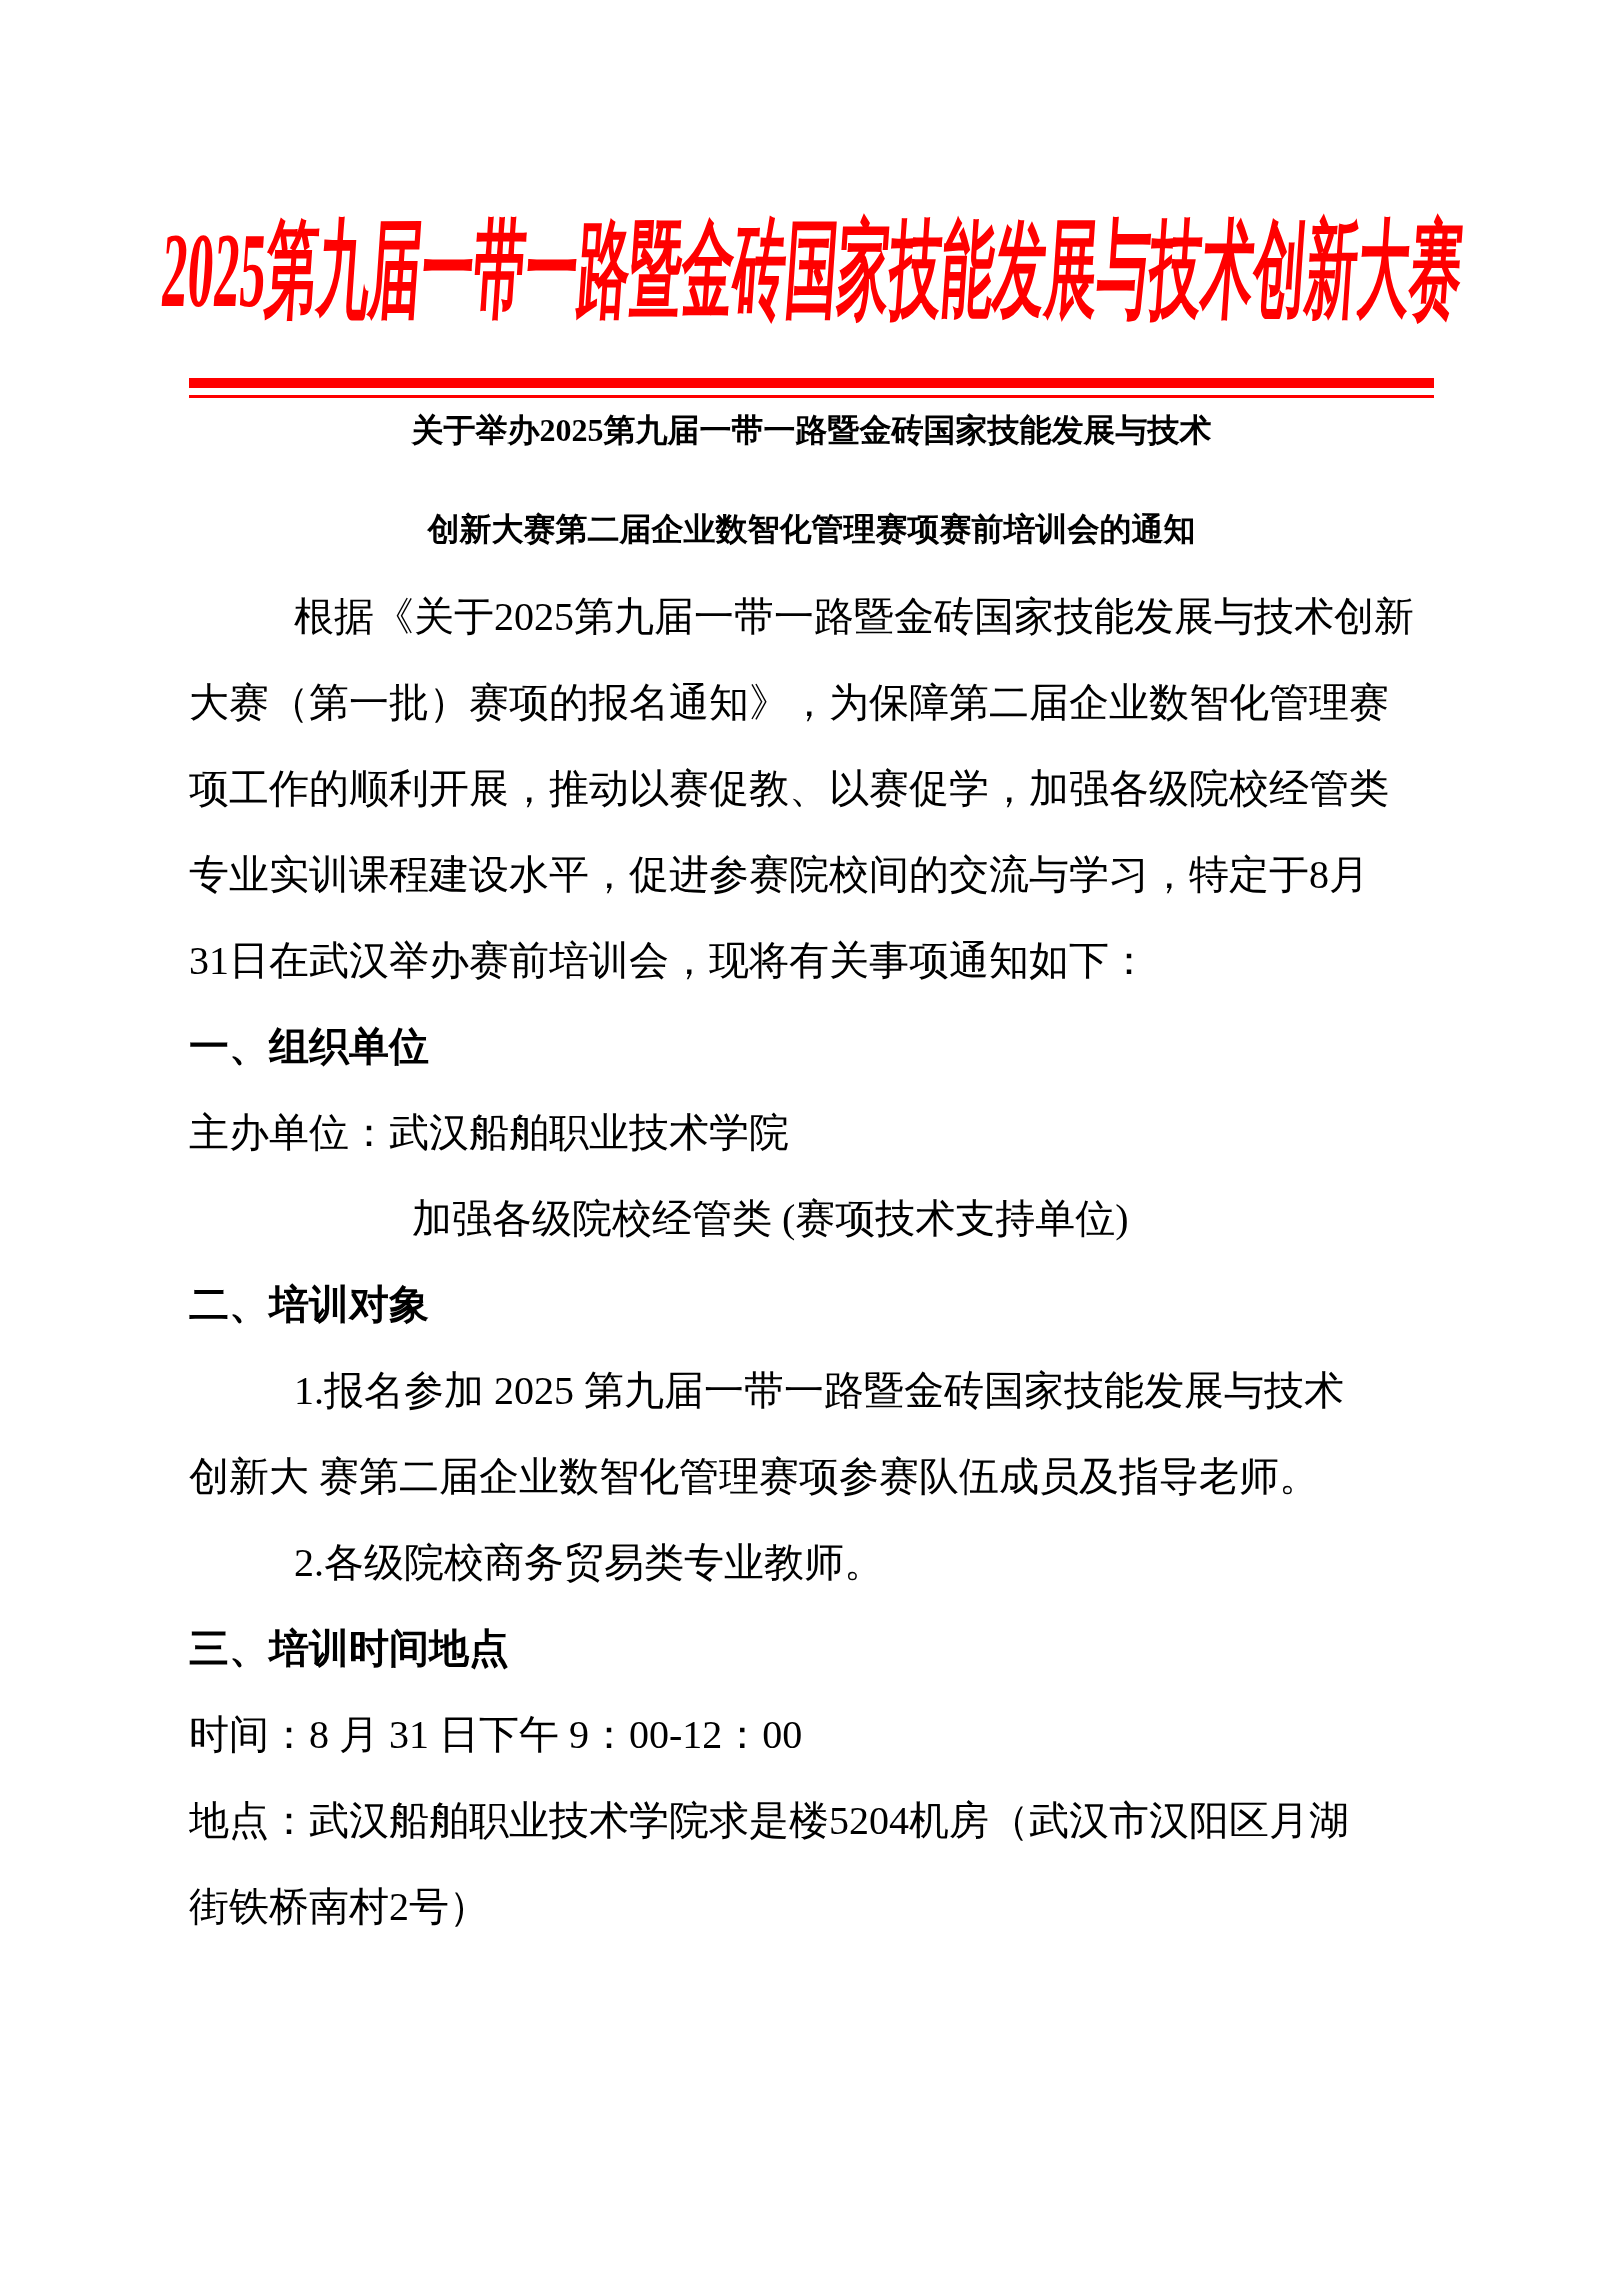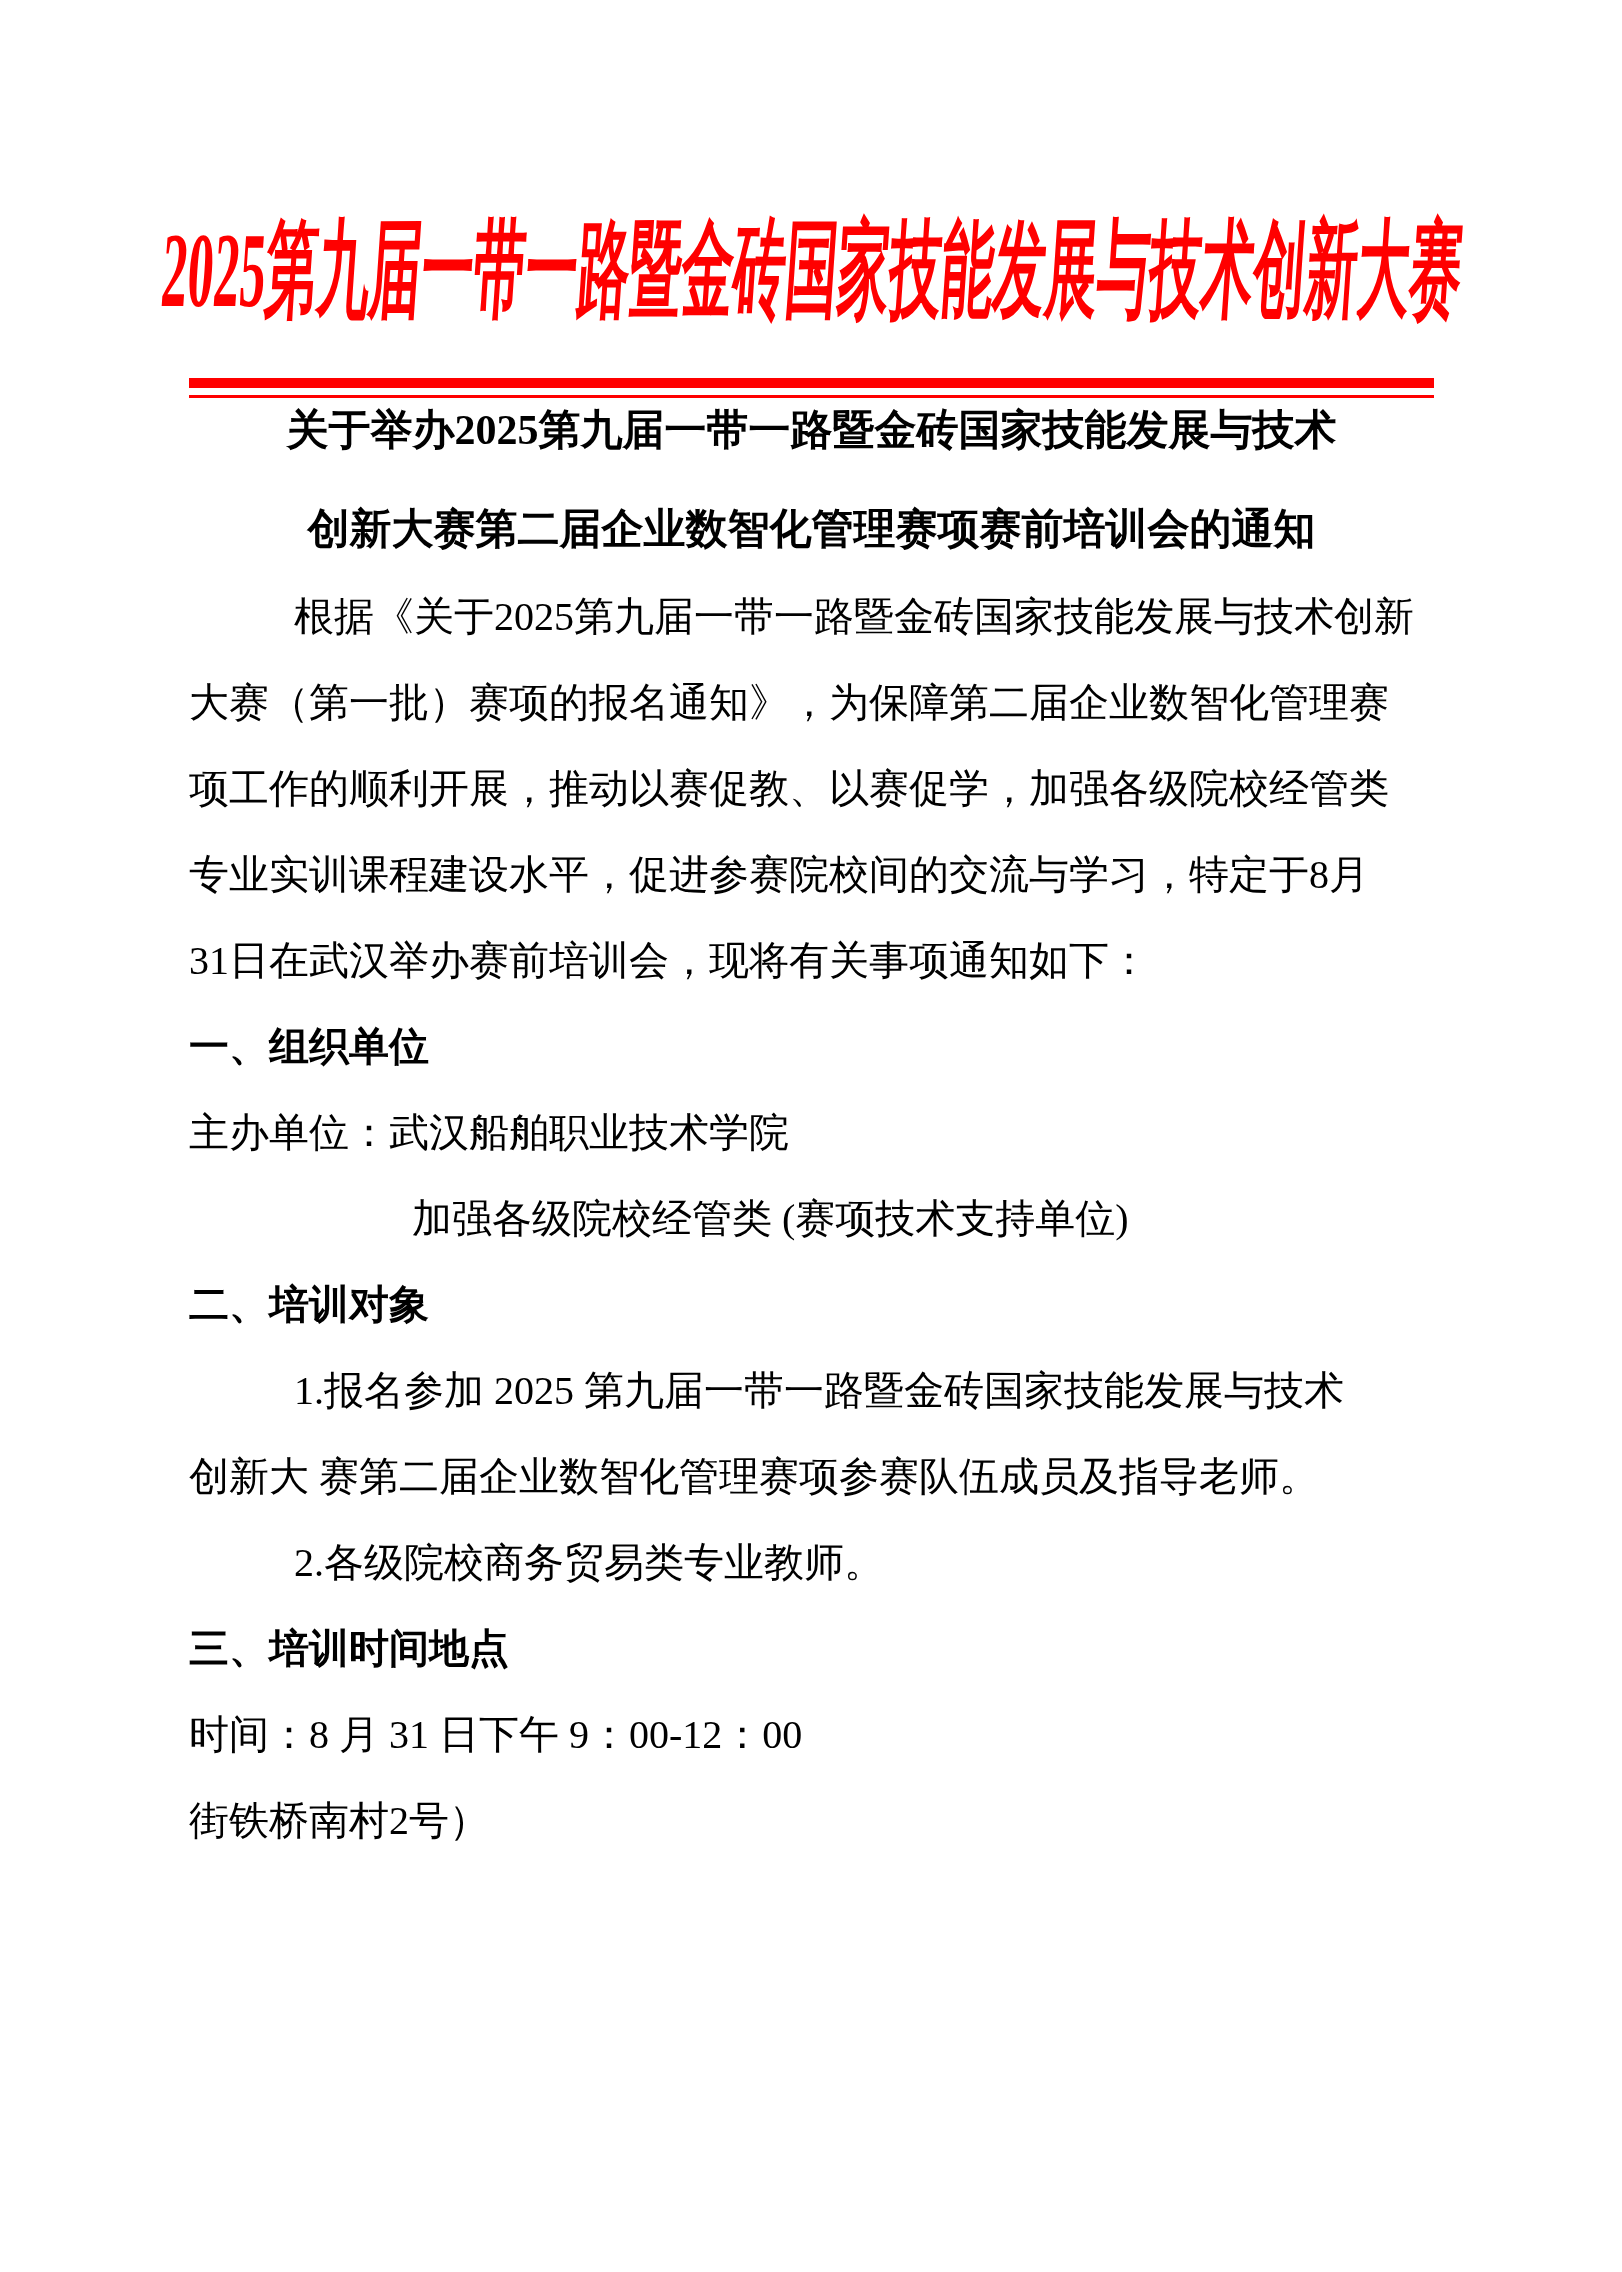--- a/index.html
+++ b/index.html
@@ -59,21 +59,21 @@
     background: #ff0000;
   }
   
   .doc-title {
     position: absolute;
     top: 381px;
     left: 0;
     width: 100%;
     text-align: center;
     font-weight: bold;
-    font-size: 42px;
+    font-size: 32px;
     line-height: 99px;
     margin: 0;
   }
   .doc-title .t-line {
     white-space: nowrap;
   }
   
   .body-lines {
     position: absolute;
     top: 574px;
@@ -115,17 +115,18 @@
       <div class="line">31日在武汉举办赛前培训会，现将有关事项通知如下：</div>
       <div class="line bold">一、组织单位</div>
       <div class="line">主办单位：武汉船舶职业技术学院</div>
       <div class="line" style="padding-left: 223px;">加强各级院校经管类 (赛项技术支持单位)</div>
       <div class="line bold">二、培训对象</div>
       <div class="line" style="padding-left: 105px;">1.报名参加 2025 第九届一带一路暨金砖国家技能发展与技术</div>
       <div class="line">创新大 赛第二届企业数智化管理赛项参赛队伍成员及指导老师。</div>
       <div class="line" style="padding-left: 105px;">2.各级院校商务贸易类专业教师。</div>
       <div class="line bold">三、培训时间地点</div>
       <div class="line">时间：8 月 31 日下午 9：00-12：00</div>
+      <div class="line">地点：武汉船舶职业技术学院求是楼5204机房（武汉市汉阳区月湖</div>
       <div class="line">街铁桥南村2号）</div>
     </div>
 
 </div>
 
 
 </body></html>

